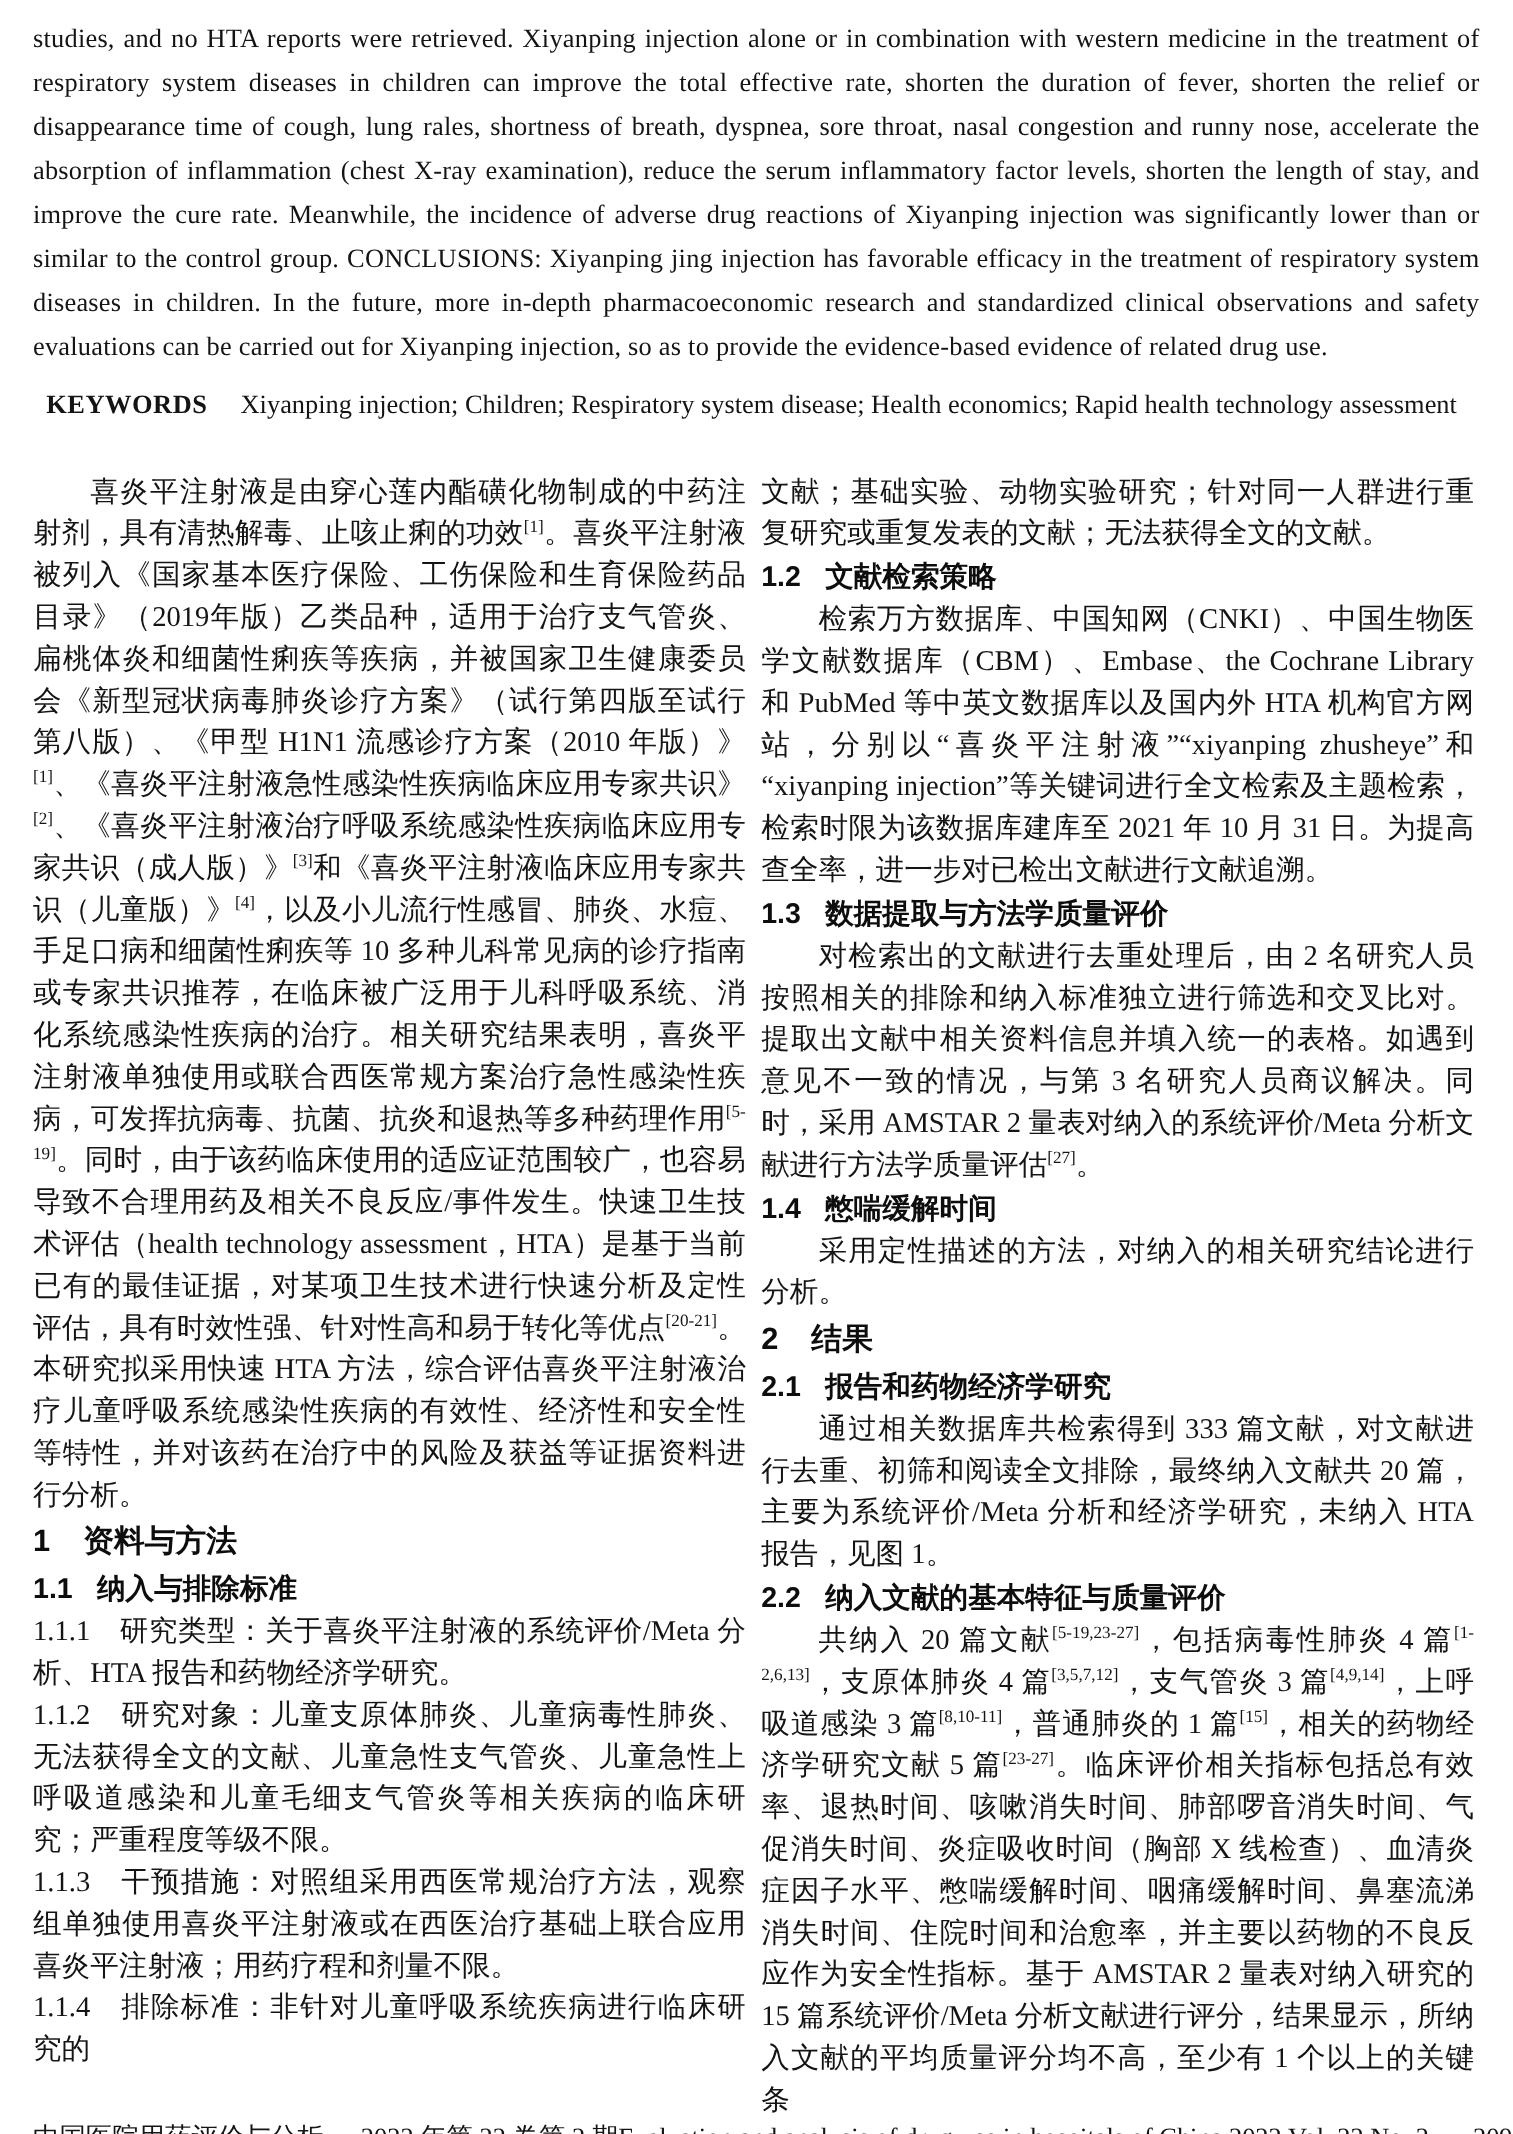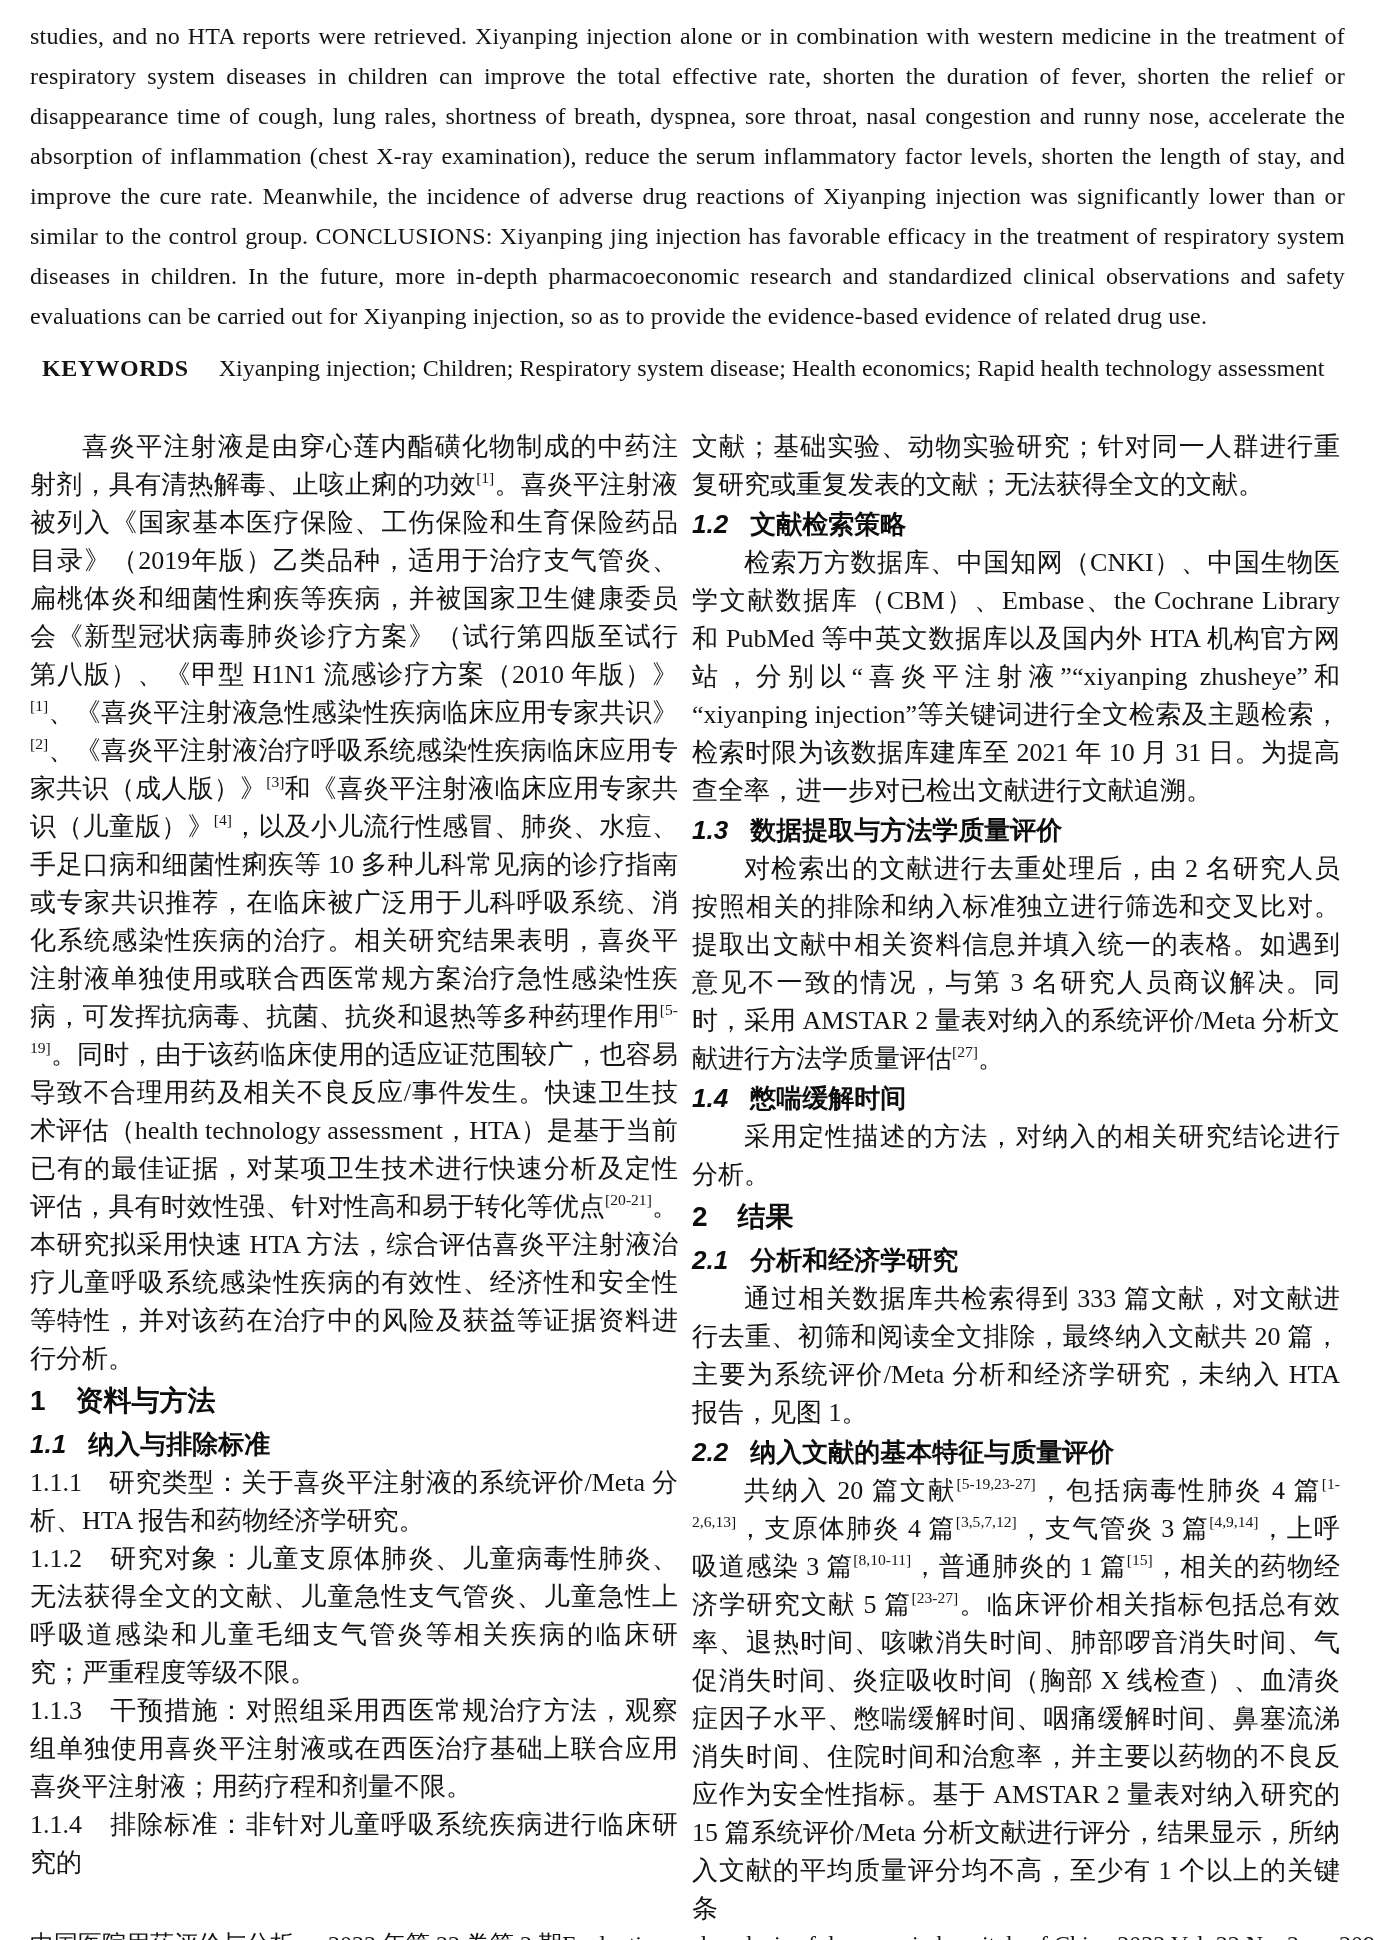--- a/index.html
+++ b/index.html
@@ -30,21 +30,21 @@
   .col p.p{text-indent:2em;}
   .col p.pc,.col p.pn{text-indent:0;}
   sup{font-size:0.60em;line-height:0;vertical-align:super;letter-spacing:0;}
   h3.h1,h3.h2{
     font-family:"Liberation Sans","DejaVu Sans",sans-serif;
     font-weight:bold;margin:0;text-align:left;color:#0d0d0d;
   }
   h3.h1{font-size:28px;line-height:46px;}
   h3.h2{font-size:26px;line-height:40px;}
   h3.h1 .hnum{margin-right:30px;}
-  h3.h2 .hnum{margin-right:22px;font-style:italic;}
+  h3.h2 .hnum{margin-right:22px;}
   
   .footer{
     margin-top:auto;display:flex;justify-content:space-between;align-items:baseline;
     font-size:24px;line-height:32px;white-space:nowrap;text-decoration:underline;
   }
   .footer .issue{margin-left:34px;}
   .footer .pageno{margin-left:26px;}
 </style>
 </head>
 <body>
@@ -69,21 +69,21 @@
       </div>
     <div class="col" id="right-col">
         <p class="pc">文献；基础实验、动物实验研究；针对同一人群进行重复研究或重复发表的文献；无法获得全文的文献。</p>
         <h3 class="h2"><span class="hnum">1.2</span><span>文献检索策略</span></h3>
         <p class="p">检索万方数据库、中国知网（CNKI）、中国生物医学文献数据库（CBM）、Embase、the Cochrane Library 和 PubMed 等中英文数据库以及国内外 HTA 机构官方网站，分别以“喜炎平注射液”“xiyanping zhusheye”和“xiyanping injection”等关键词进行全文检索及主题检索，检索时限为该数据库建库至 2021 年 10 月 31 日。为提高查全率，进一步对已检出文献进行文献追溯。</p>
         <h3 class="h2"><span class="hnum">1.3</span><span>数据提取与方法学质量评价</span></h3>
         <p class="p">对检索出的文献进行去重处理后，由 2 名研究人员按照相关的排除和纳入标准独立进行筛选和交叉比对。提取出文献中相关资料信息并填入统一的表格。如遇到意见不一致的情况，与第 3 名研究人员商议解决。同时，采用 AMSTAR 2 量表对纳入的系统评价/Meta 分析文献进行方法学质量评估<sup>[27]</sup>。</p>
         <h3 class="h2"><span class="hnum">1.4</span><span>憋喘缓解时间</span></h3>
         <p class="p">采用定性描述的方法，对纳入的相关研究结论进行分析。</p>
         <h3 class="h1"><span class="hnum">2</span><span>结果</span></h3>
-        <h3 class="h2"><span class="hnum">2.1</span><span>分析和经济学研究</span></h3>
+        <h3 class="h2"><span class="hnum">2.1</span><span>报告和药物经济学研究</span></h3>
         <p class="p">通过相关数据库共检索得到 333 篇文献，对文献进行去重、初筛和阅读全文排除，最终纳入文献共 20 篇，主要为系统评价/Meta 分析和经济学研究，未纳入 HTA 报告，见图 1。</p>
         <h3 class="h2"><span class="hnum">2.2</span><span>纳入文献的基本特征与质量评价</span></h3>
         <p class="p">共纳入 20 篇文献<sup>[5-19,23-27]</sup>，包括病毒性肺炎 4 篇<sup>[1-2,6,13]</sup>，支原体肺炎 4 篇<sup>[3,5,7,12]</sup>，支气管炎 3 篇<sup>[4,9,14]</sup>，上呼吸道感染 3 篇<sup>[8,10-11]</sup>，普通肺炎的 1 篇<sup>[15]</sup>，相关的药物经济学研究文献 5 篇<sup>[23-27]</sup>。临床评价相关指标包括总有效率、退热时间、咳嗽消失时间、肺部啰音消失时间、气促消失时间、炎症吸收时间（胸部 X 线检查）、血清炎症因子水平、憋喘缓解时间、咽痛缓解时间、鼻塞流涕消失时间、住院时间和治愈率，并主要以药物的不良反应作为安全性指标。基于 AMSTAR 2 量表对纳入研究的 15 篇系统评价/Meta 分析文献进行评分，结果显示，所纳入文献的平均质量评分均不高，至少有 1 个以上的关键条</p>
       </div>
   </div>
 
   <div class="footer">
     <span>
       <span>中国医院用药评价与分析</span><span class="issue">2022 年第 22 卷第 2 期</span>
     </span>

